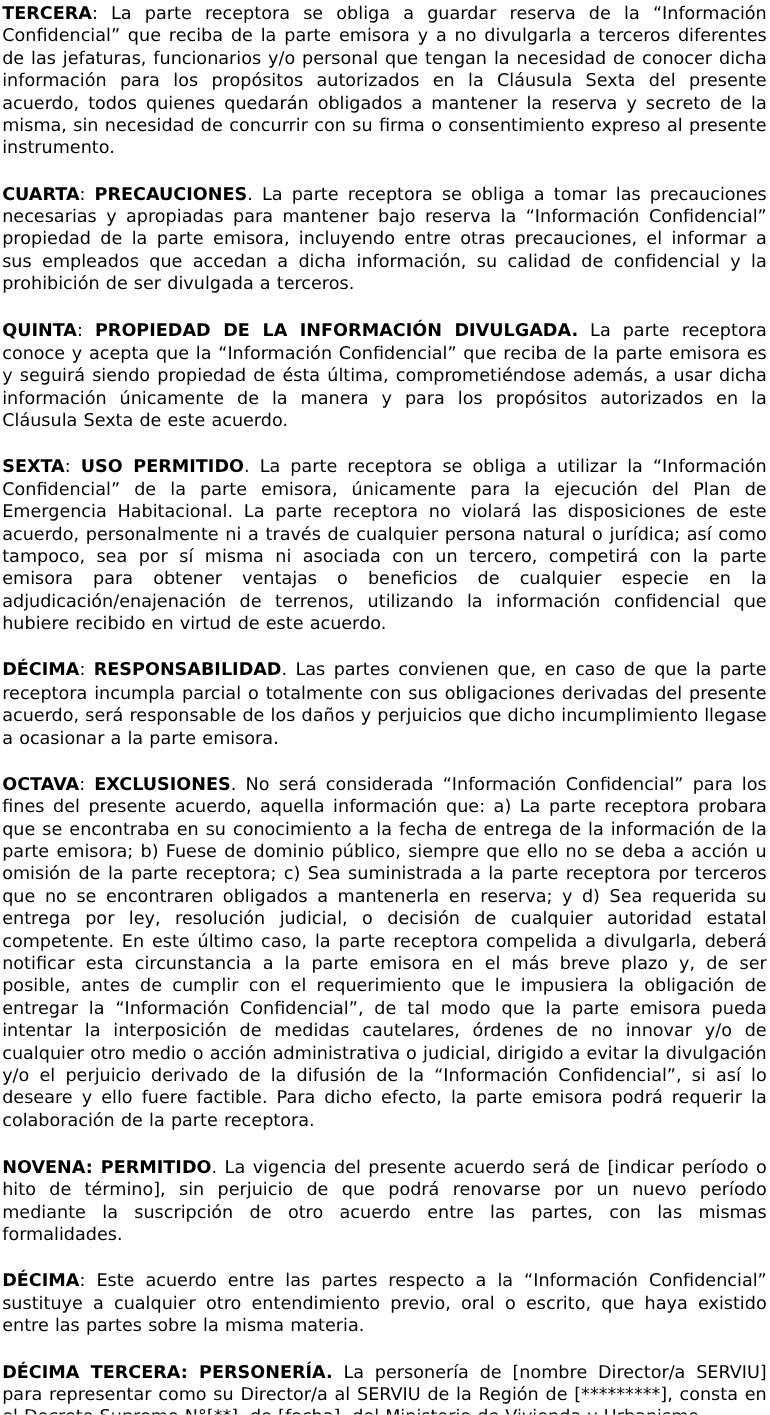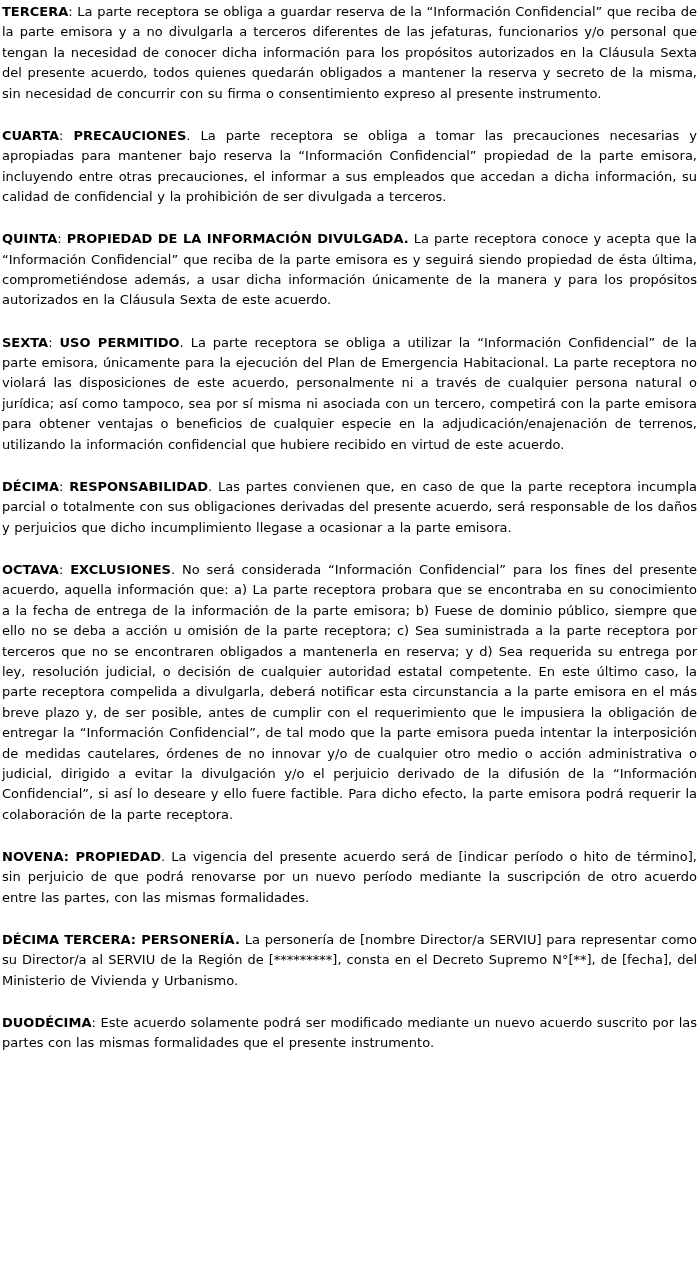--- a/index.html
+++ b/index.html
@@ -9,37 +9,38 @@
     background: #ffffff;
     color: #000000;
     overflow: hidden;
     font-family: "DejaVu Sans", "Liberation Sans", sans-serif;
   }
   .doc {
     padding: 2px 3px 0 2px;
   }
   p.clause {
     margin: 0 0 21.8px 0;
-    font-size: 13px;
+    font-size: 16px;
     line-height: 20.4px;
     text-align: justify;
     word-spacing: 0.5px;
   }
   p.clause:last-child { margin-bottom: 0; }
   .b { font-weight: bold; }
   .r { font-weight: normal; }
 </style>
 </head>
 <body>
 
 <main class="doc">
   <div id="doc-body">
       <p class="clause"><span class="b">TERCERA</span><span class="r">: La parte receptora se obliga a guardar reserva de la “Información Confidencial” que reciba de la parte emisora y a no divulgarla a terceros diferentes de las jefaturas, funcionarios y/o personal que tengan la necesidad de conocer dicha información para los propósitos autorizados en la Cláusula Sexta del presente acuerdo, todos quienes quedarán obligados a mantener la reserva y secreto de la misma, sin necesidad de concurrir con su firma o consentimiento expreso al presente instrumento.</span></p>
       <p class="clause"><span class="b">CUARTA</span><span class="r">: </span><span class="b">PRECAUCIONES</span><span class="r">. La parte receptora se obliga a tomar las precauciones necesarias y apropiadas para mantener bajo reserva la “Información Confidencial” propiedad de la parte emisora, incluyendo entre otras precauciones, el informar a sus empleados que accedan a dicha información, su calidad de confidencial y la prohibición de ser divulgada a terceros.</span></p>
       <p class="clause"><span class="b">QUINTA</span><span class="r">: </span><span class="b">PROPIEDAD DE LA INFORMACIÓN DIVULGADA.</span><span class="r"> La parte receptora conoce y acepta que la “Información Confidencial” que reciba de la parte emisora es y seguirá siendo propiedad de ésta última, comprometiéndose además, a usar dicha información únicamente de la manera y para los propósitos autorizados en la Cláusula Sexta de este acuerdo.</span></p>
       <p class="clause"><span class="b">SEXTA</span><span class="r">: </span><span class="b">USO PERMITIDO</span><span class="r">. La parte receptora se obliga a utilizar la “Información Confidencial” de la parte emisora, únicamente para la ejecución del Plan de Emergencia Habitacional. La parte receptora no violará las disposiciones de este acuerdo, personalmente ni a través de cualquier persona natural o jurídica; así como tampoco, sea por sí misma ni asociada con un tercero, competirá con la parte emisora para obtener ventajas o beneficios de cualquier especie en la adjudicación/enajenación de terrenos, utilizando la información confidencial que hubiere recibido en virtud de este acuerdo.</span></p>
       <p class="clause"><span class="b">DÉCIMA</span><span class="r">: </span><span class="b">RESPONSABILIDAD</span><span class="r">. Las partes convienen que, en caso de que la parte receptora incumpla parcial o totalmente con sus obligaciones derivadas del presente acuerdo, será responsable de los daños y perjuicios que dicho incumplimiento llegase a ocasionar a la parte emisora.</span></p>
       <p class="clause"><span class="b">OCTAVA</span><span class="r">: </span><span class="b">EXCLUSIONES</span><span class="r">. No será considerada “Información Confidencial” para los fines del presente acuerdo, aquella información que: a) La parte receptora probara que se encontraba en su conocimiento a la fecha de entrega de la información de la parte emisora; b) Fuese de dominio público, siempre que ello no se deba a acción u omisión de la parte receptora; c) Sea suministrada a la parte receptora por terceros que no se encontraren obligados a mantenerla en reserva; y d) Sea requerida su entrega por ley, resolución judicial, o decisión de cualquier autoridad estatal competente. En este último caso, la parte receptora compelida a divulgarla, deberá notificar esta circunstancia a la parte emisora en el más breve plazo y, de ser posible, antes de cumplir con el requerimiento que le impusiera la obligación de entregar la “Información Confidencial”, de tal modo que la parte emisora pueda intentar la interposición de medidas cautelares, órdenes de no innovar y/o de cualquier otro medio o acción administrativa o judicial, dirigido a evitar la divulgación y/o el perjuicio derivado de la difusión de la “Información Confidencial”, si así lo deseare y ello fuere factible. Para dicho efecto, la parte emisora podrá requerir la colaboración de la parte receptora.</span></p>
-      <p class="clause"><span class="b">NOVENA: PROPIEDAD</span><span class="r">. La vigencia del presente acuerdo será de [indicar período o hito de término], sin perjuicio de que podrá renovarse por un nuevo período mediante la suscripción de otro acuerdo entre las partes, con las mismas formalidades.</span></p>
+      <p class="clause"><span class="b">NOVENA: PERMITIDO</span><span class="r">. La vigencia del presente acuerdo será de [indicar período o hito de término], sin perjuicio de que podrá renovarse por un nuevo período mediante la suscripción de otro acuerdo entre las partes, con las mismas formalidades.</span></p>
+      <p class="clause"><span class="b">DÉCIMA</span><span class="r">: Este acuerdo entre las partes respecto a la “Información Confidencial” sustituye a cualquier otro entendimiento previo, oral o escrito, que haya existido entre las partes sobre la misma materia.</span></p>
       <p class="clause"><span class="b">DÉCIMA TERCERA: PERSONERÍA.</span><span class="r"> La personería de [nombre Director/a SERVIU] para representar como su Director/a al SERVIU de la Región de [*********], consta en el Decreto Supremo N°[**], de [fecha], del Ministerio de Vivienda y Urbanismo.</span></p>
       <p class="clause"><span class="b">DUODÉCIMA</span><span class="r">: Este acuerdo solamente podrá ser modificado mediante un nuevo acuerdo suscrito por las partes con las mismas formalidades que el presente instrumento.</span></p>
     </div>
 </main>
 
 </body></html>

